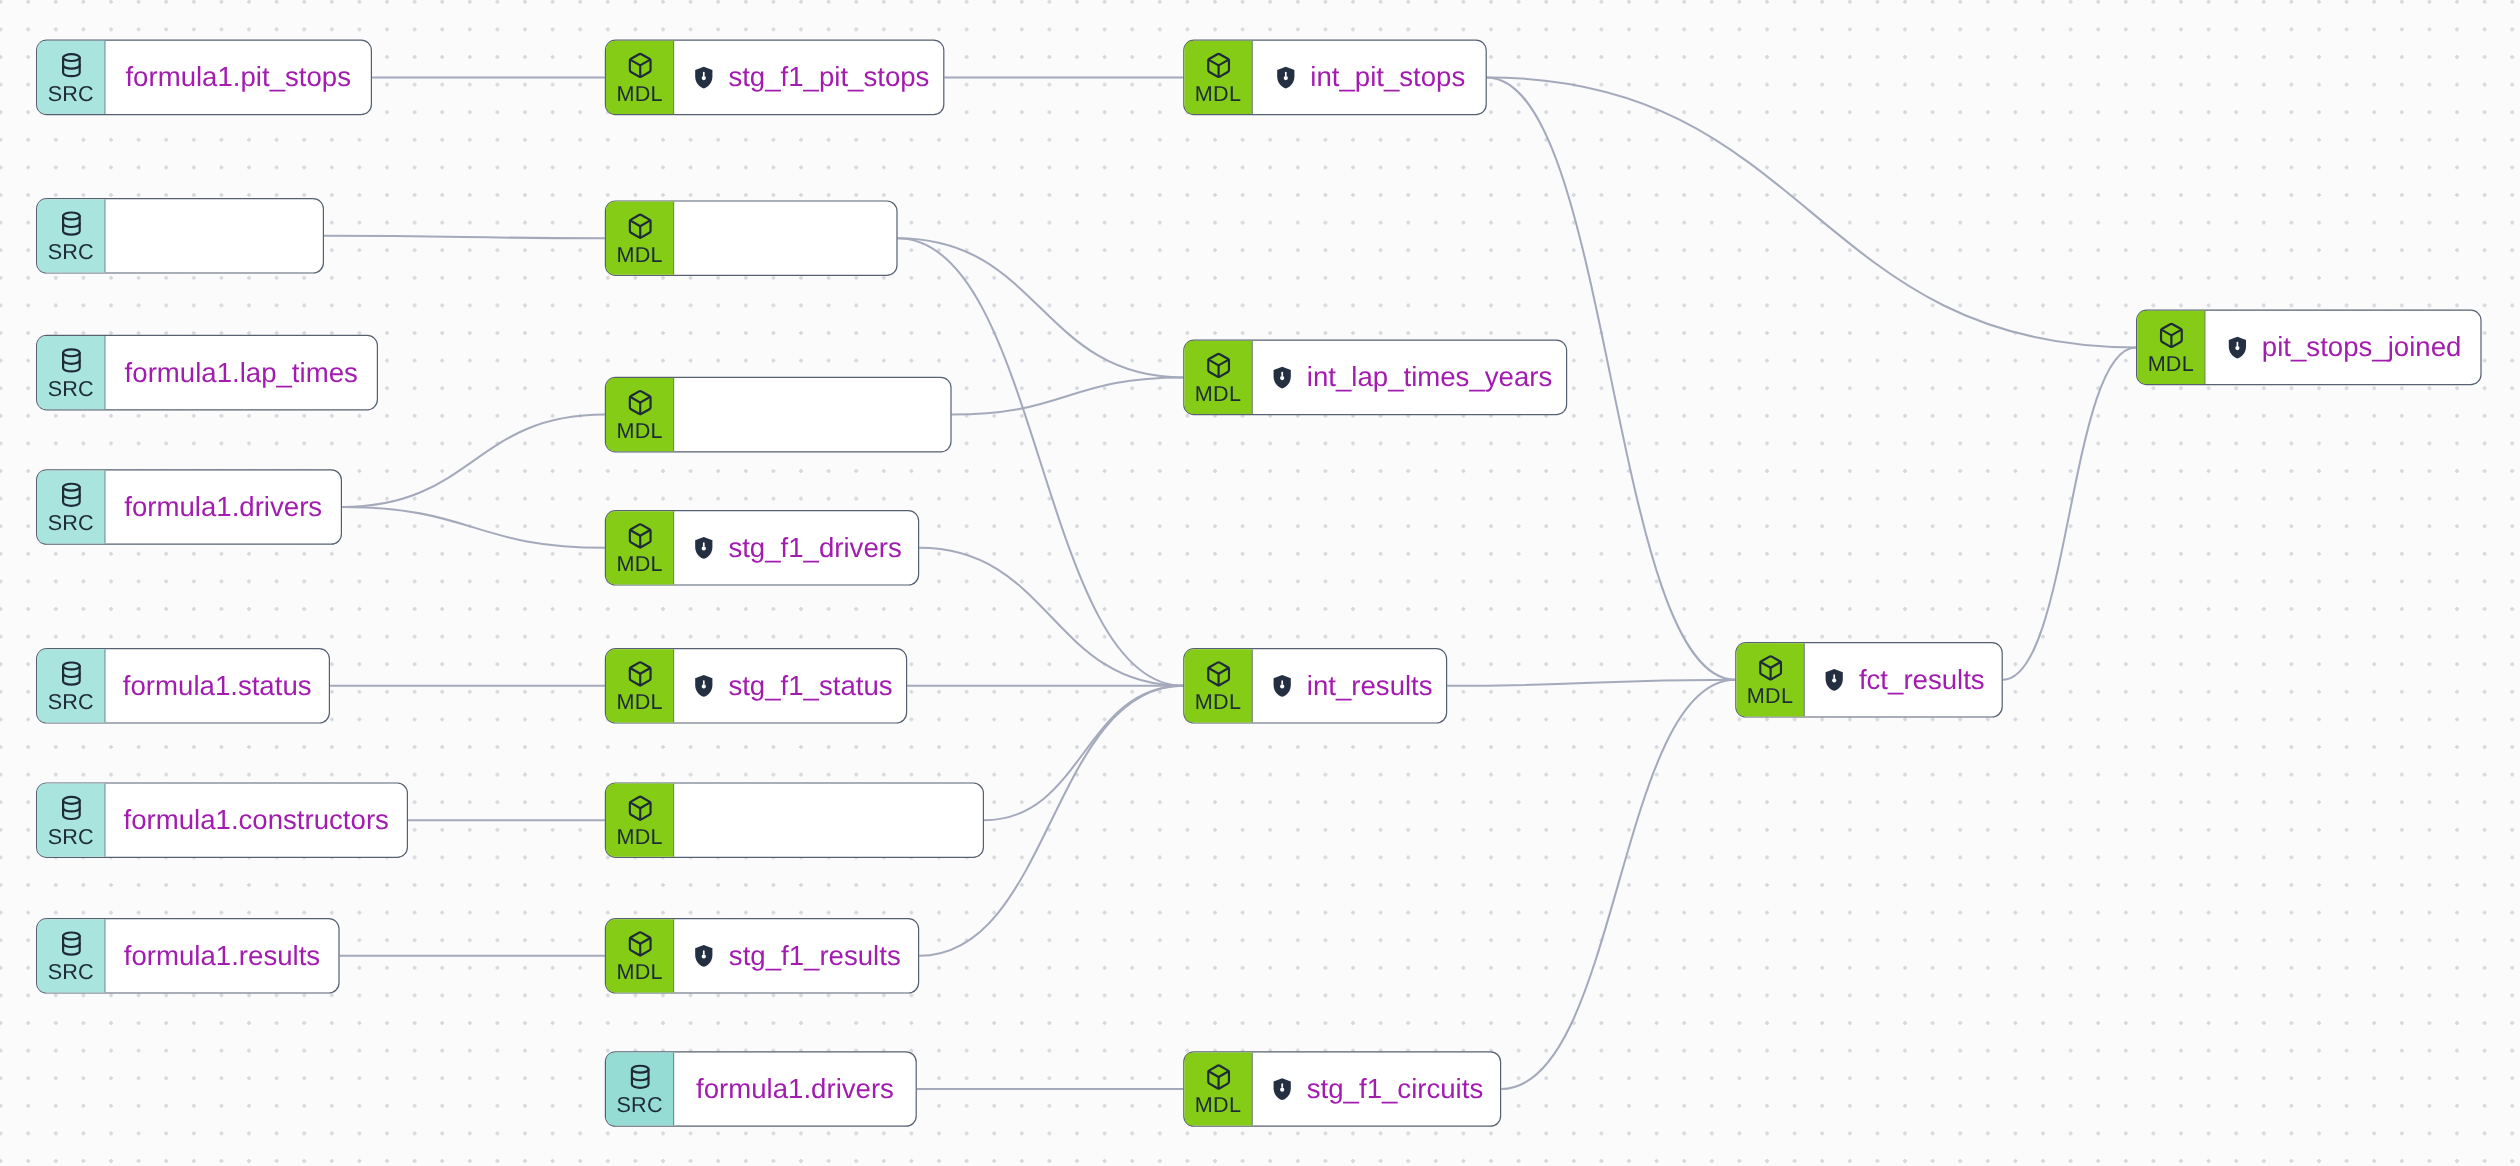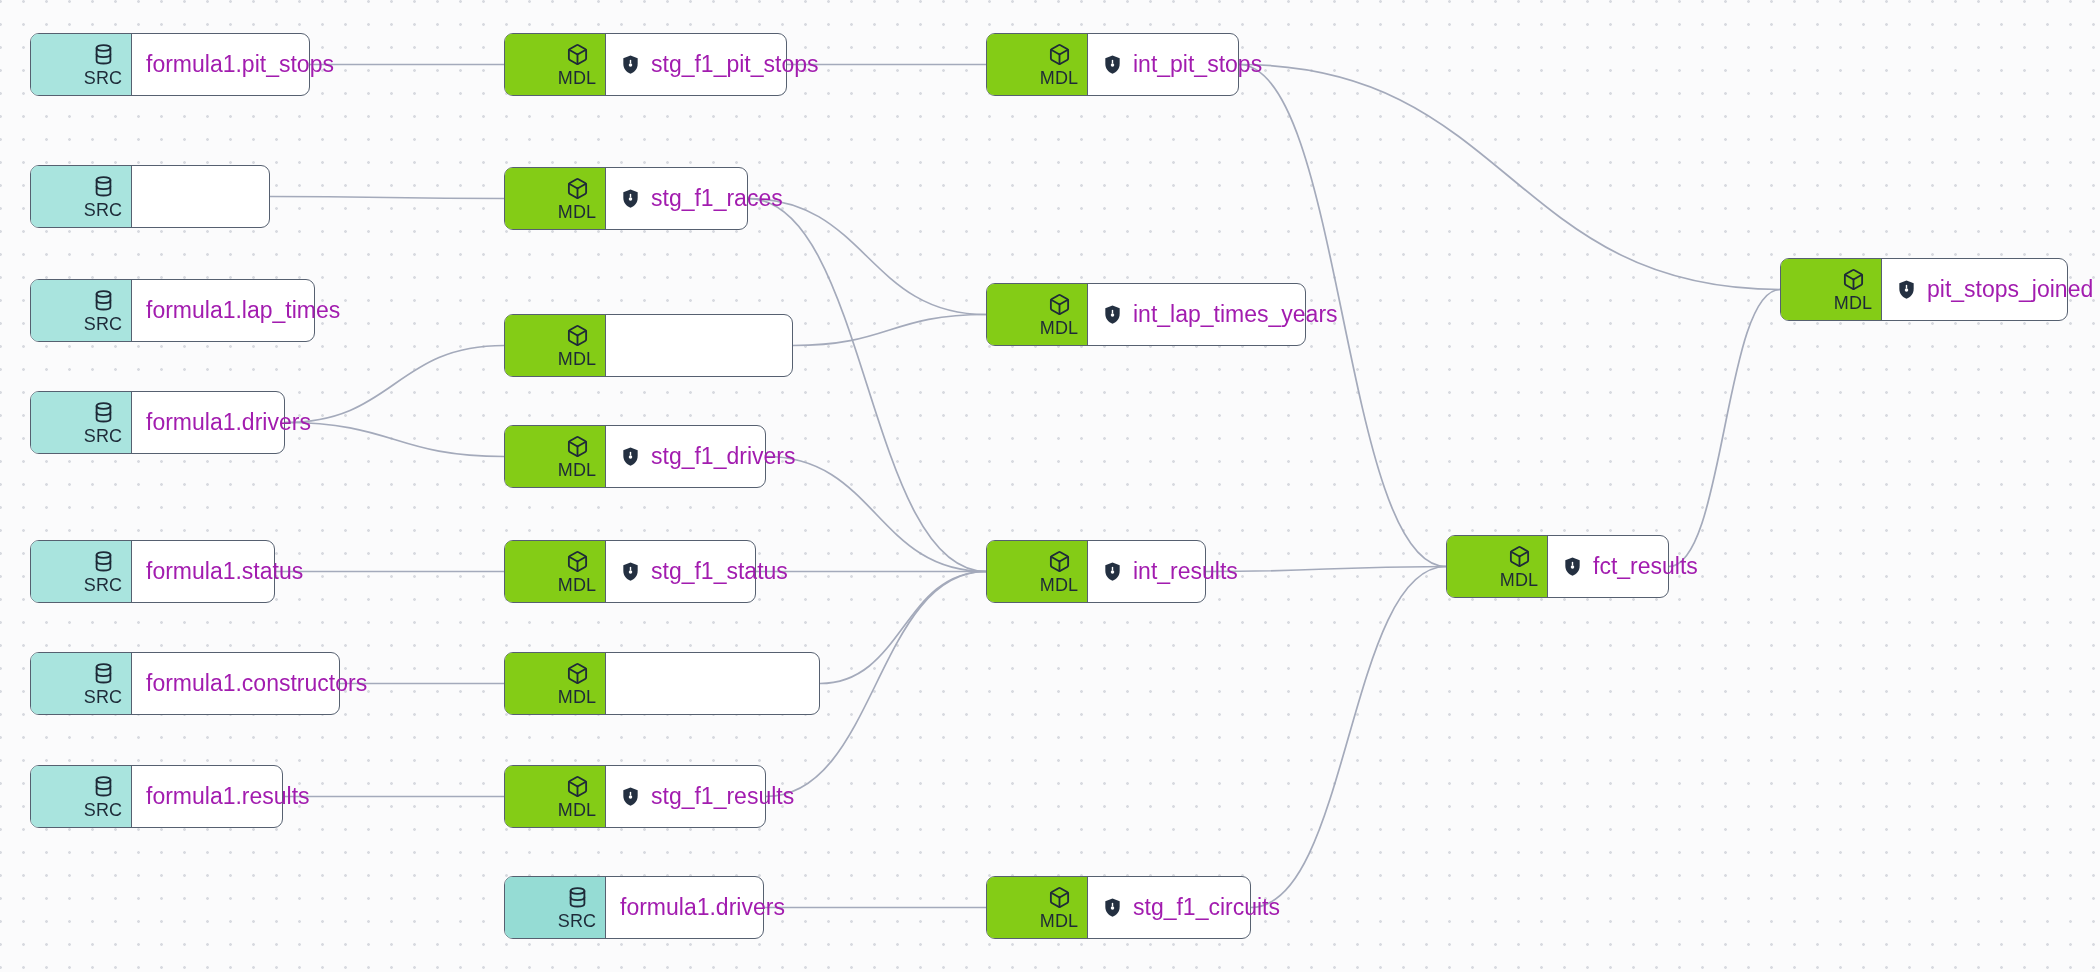--- a/index.html
+++ b/index.html
@@ -19,21 +19,20 @@
     position:absolute;display:flex;box-sizing:border-box;
     background:#ffffff;border:1.5px solid #566070;border-radius:9px;
     cursor:pointer;
   }
   .badge{
     flex:0 0 56px;width:56px;align-self:stretch;
     display:flex;flex-direction:column;align-items:center;justify-content:center;
     border-right:1.5px solid #566070;
     border-radius:7px 0 0 7px;
     color:#1e2a38;
-    padding-left:44px;
   }
   .node.src .badge{background:#a9e4de;}
   .node.src.badge-active .badge{background:#95dcd4;}
   .node.mdl .badge{background:#84cc16;}
   .badge-icon svg{width:23px;height:23px;display:block;}
   .badge-label{font-size:18px;font-weight:500;line-height:1;margin-top:3px;letter-spacing:0.2px;}
   .body{
     flex:1 1 auto;display:flex;align-items:center;justify-content:center;
     gap:10px;padding:0 14px;white-space:nowrap;
   }
@@ -214,32 +213,20 @@
         <div class="badge">
           <span class="badge-icon">
             <svg viewBox="0 0 24 24" fill="none" stroke="currentColor" stroke-width="1.9" stroke-linecap="round" stroke-linejoin="round">
               <path d="M21 16V8a2 2 0 0 0-1-1.73l-7-4a2 2 0 0 0-2 0l-7 4A2 2 0 0 0 3 8v8a2 2 0 0 0 1 1.73l7 4a2 2 0 0 0 2 0l7-4A2 2 0 0 0 21 16z"></path>
               <polyline points="3.27 6.96 12 12.01 20.73 6.96"></polyline>
               <line x1="12" y1="22.08" x2="12" y2="12"></line>
             </svg>
           </span>
           <span class="badge-label">MDL</span>
         </div>
-        <div class="body">
-          <span class="shield">
-            <svg viewBox="0 0 24 24" fill="currentColor">
-              <path d="M12 1.8l8.2 3.1v6.3c0 5.4-3.5 10-8.2 11.3C7.3 21.2 3.8 16.6 3.8 11.2V4.9L12 1.8z"></path>
-              <g fill="#ffffff">
-                <rect x="11.2" y="6.6" width="1.6" height="4.2" rx="0.8"></rect>
-                <circle cx="12" cy="12.6" r="2"></circle>
-              </g>
-            </svg>
-          </span>
-          <span class="node-label">stg_f1_races</span>
-        </div>
       </div>
       <div class="node mdl" style="left: 504px; top: 314px; width: 289px; height: 63px;">
         <div class="badge">
           <span class="badge-icon">
             <svg viewBox="0 0 24 24" fill="none" stroke="currentColor" stroke-width="1.9" stroke-linecap="round" stroke-linejoin="round">
               <path d="M21 16V8a2 2 0 0 0-1-1.73l-7-4a2 2 0 0 0-2 0l-7 4A2 2 0 0 0 3 8v8a2 2 0 0 0 1 1.73l7 4a2 2 0 0 0 2 0l7-4A2 2 0 0 0 21 16z"></path>
               <polyline points="3.27 6.96 12 12.01 20.73 6.96"></polyline>
               <line x1="12" y1="22.08" x2="12" y2="12"></line>
             </svg>
           </span>

